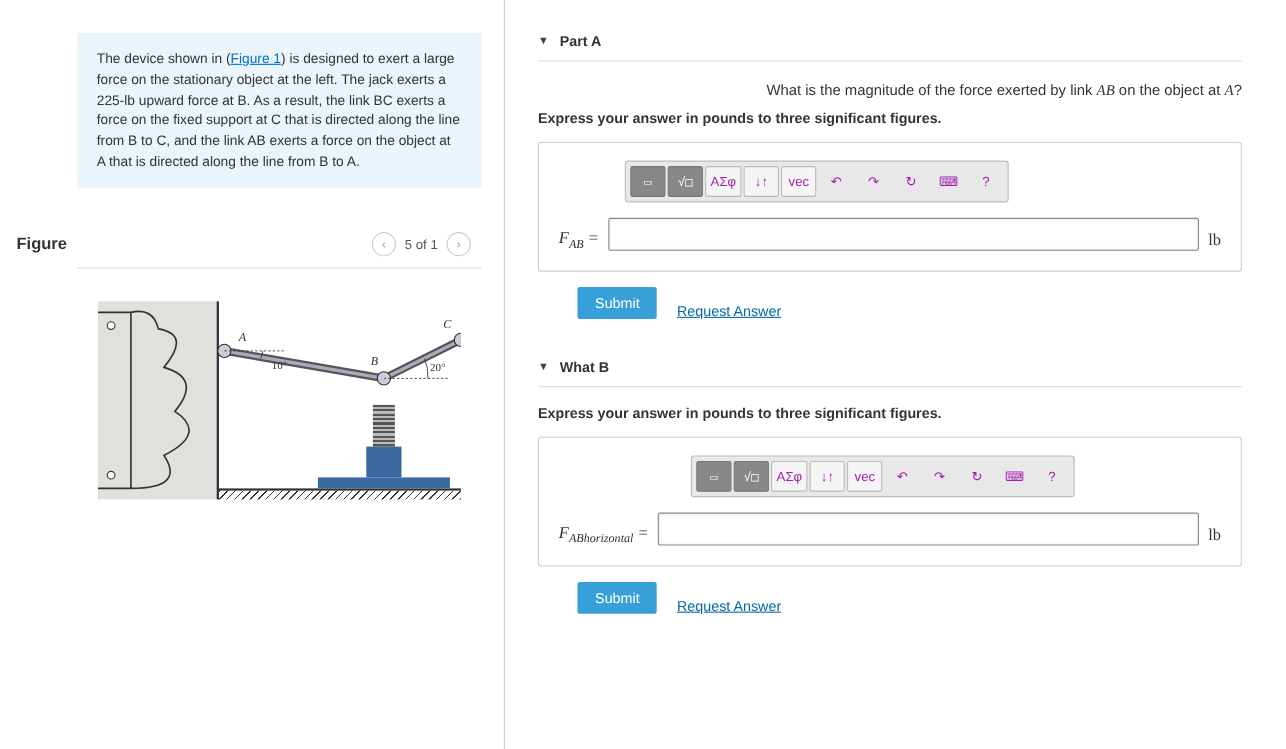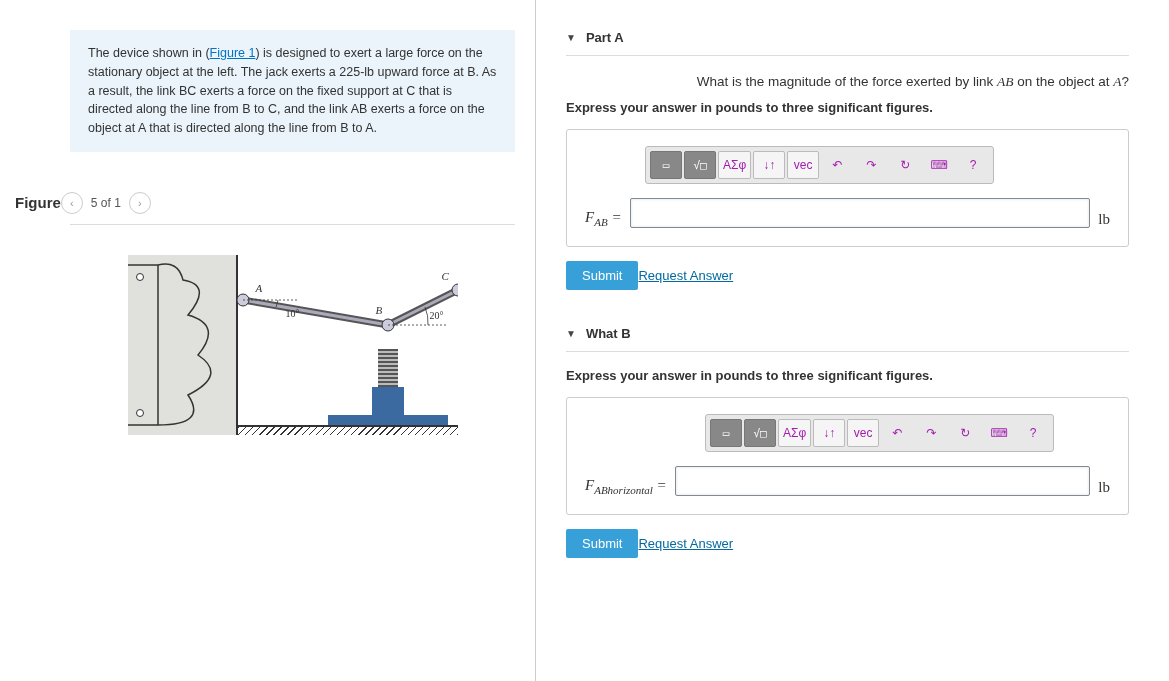--- a/index.html
+++ b/index.html
@@ -9,39 +9,40 @@
     font-size: 13px;
     color: #333;
     background: #fff;
   }
   .container {
     display: flex;
     width: 1169px;
     height: 681px;
   }
   .left-col {
-    width: 536px;
+    width: 459px;
     padding: 30px 20px 20px 70px;
     border-right: 1px solid #ccc;
   }
   .right-col {
     flex: 1;
     padding: 20px 40px 20px 30px;
   }
   .problem-box {
     background: #eaf4fa;
     padding: 14px 18px;
     font-size: 12.5px;
     line-height: 1.5;
     margin-bottom: 40px;
   }
   .problem-box a { color: #0072c6; text-decoration: underline; }
   .figure-header {
     display: flex;
     align-items: center;
+    justify-content: space-between;
     margin-bottom: 10px;
     padding-right: 10px;
   }
   .figure-title { font-weight: bold; font-size: 15px; margin-left:-55px; }
   .figure-nav { display: flex; align-items: center; gap: 8px; font-size: 12px; color:#555;}
   .round-btn {
     width: 22px; height: 22px; border:1px solid #ccc; border-radius:50%;
     display:inline-flex; align-items:center; justify-content:center;
     color:#999; background:#fff; cursor:pointer; font-size:11px;
   }
@@ -99,21 +100,21 @@
   .tb-btn.grey { background:#888; color:#fff; border-color:#777;}
   .tb-btn.plain { background:transparent; border:none;}
   .answer-row { display:flex; align-items:flex-end; gap:8px;}
   .answer-label { font-family:'Times New Roman',serif; font-style:italic; font-size:15px; white-space:nowrap;}
   .answer-label sub { font-size:11px; font-style:italic;}
   .answer-input {
     flex:1; height:30px; border:1px solid #888; border-radius:2px;
     box-shadow: inset 0 0 3px rgba(0,120,200,.2); padding:0 6px; font-size:13px;
   }
   .unit { font-family:'Times New Roman',serif; font-size:15px; }
-  .submit-row { display:flex; align-items:center; margin-top:4px;}
+  .submit-row { display:flex; align-items:flex-end; gap:18px; margin-top:4px;margin-left:36px;}
   .submit-btn {
     background:#37a0d8; color:#fff; border:none; padding:7px 16px; font-size:13px;
     border-radius:2px; cursor:pointer;
   }
   .req-link { color:#0369a1; text-decoration:underline; font-weight:normal; font-size:13px; cursor:pointer;}
   .partB { margin-top:26px;}
   .tb-ic { font-family: monospace; font-size:11px; }
 </style>
 </head>
 <body>

